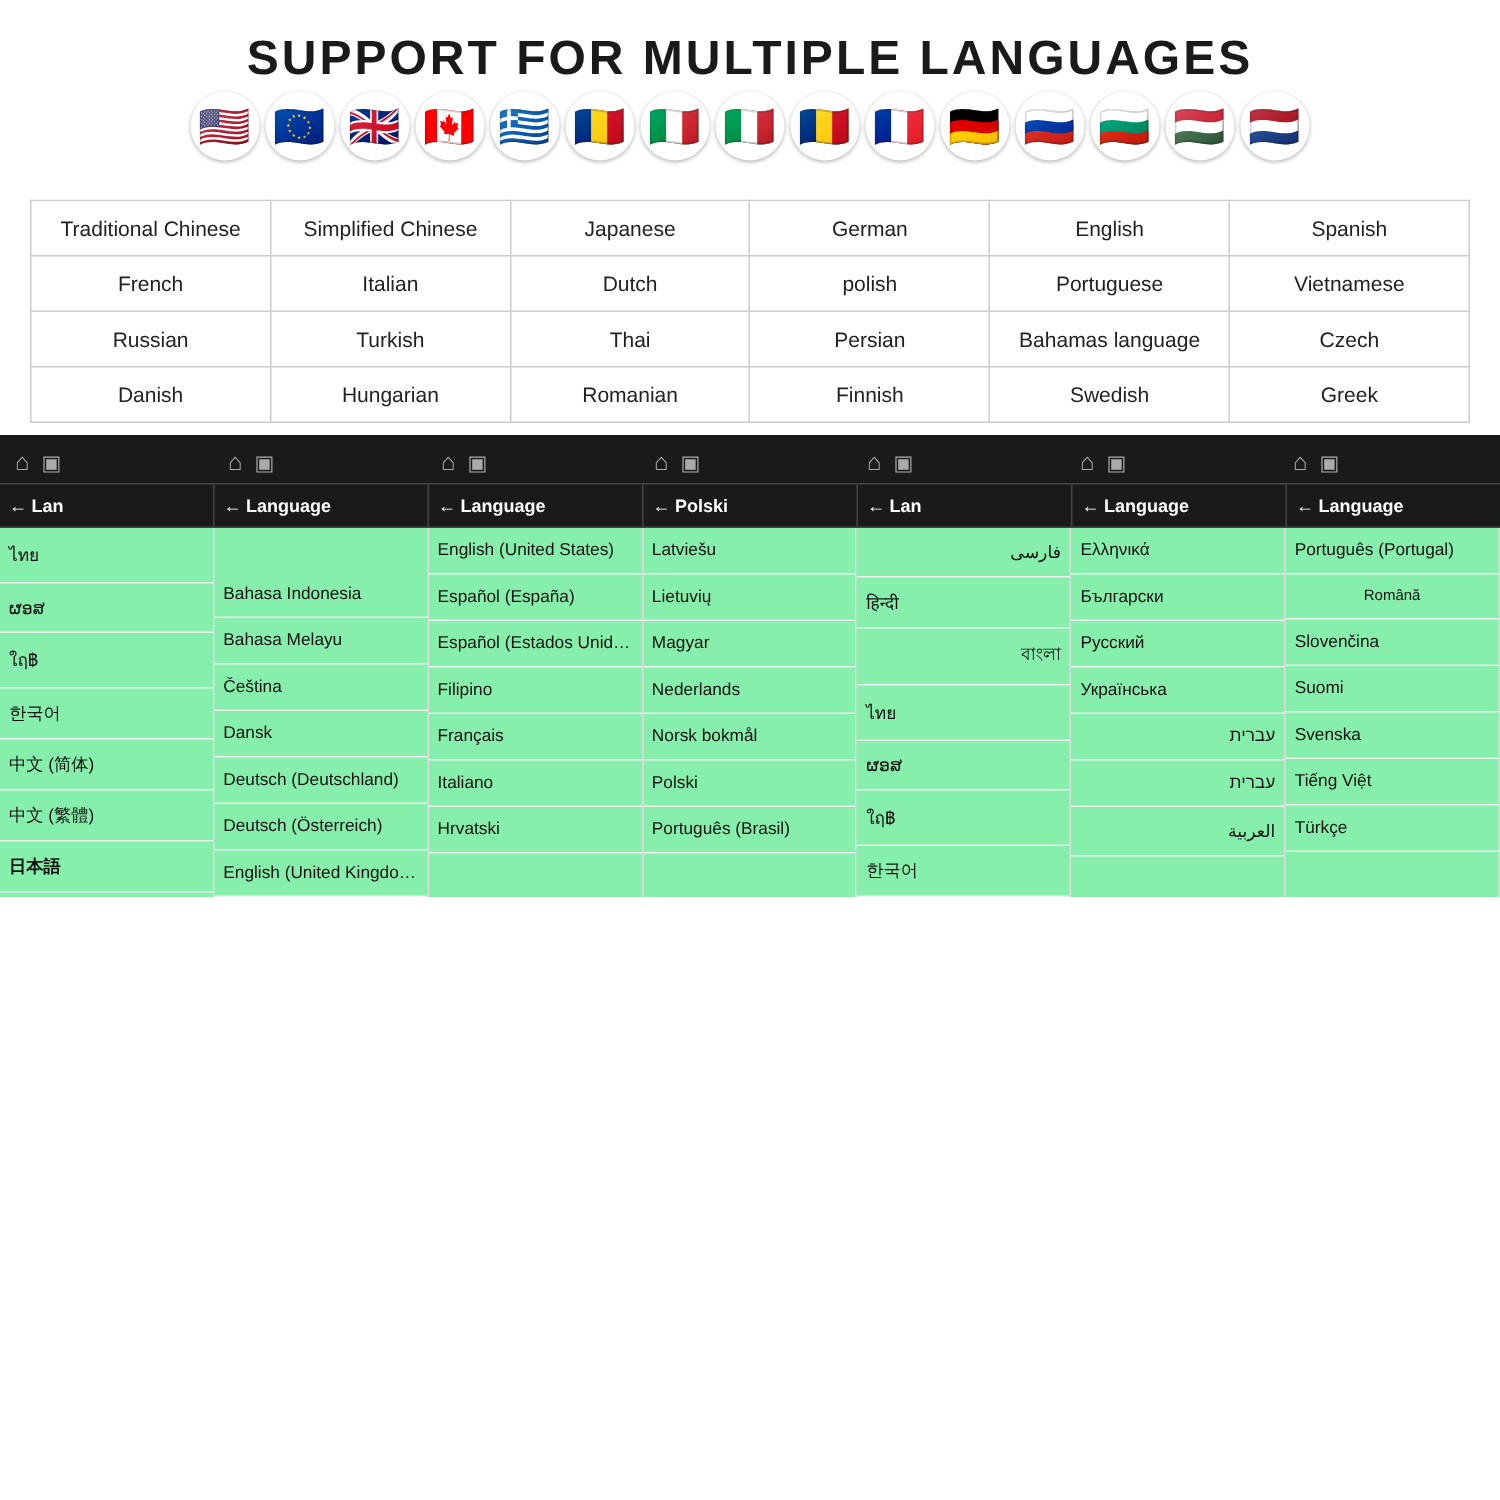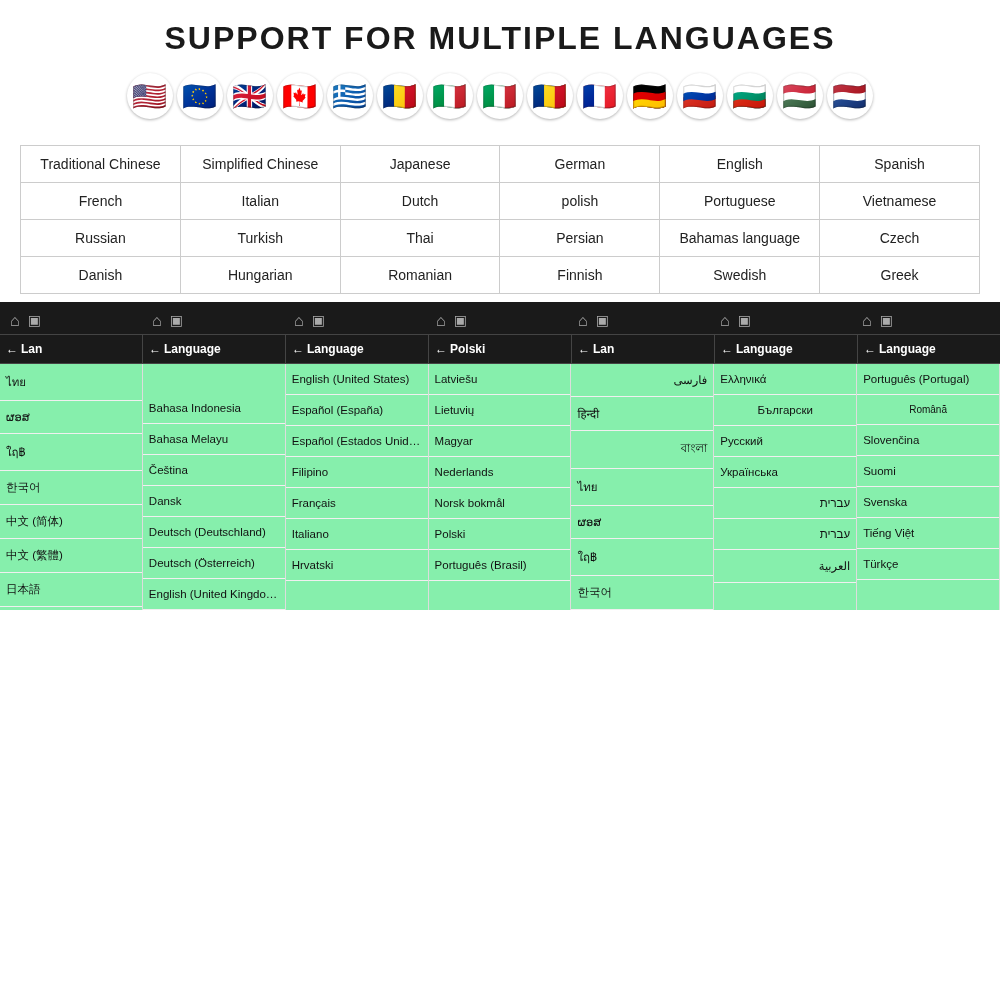--- a/index.html
+++ b/index.html
@@ -15,21 +15,21 @@
     .header-section {
       background: #ffffff;
       padding: 20px 10px 10px;
       text-align: center;
     }
     .main-title {
       font-size: 32px;
       font-weight: 900;
       color: #1a1a1a;
       letter-spacing: 2px;
-      margin-bottom: 16px;
+      margin-bottom: 4px;
     }
     .flag-row {
       display: flex;
       justify-content: center;
       gap: 4px;
       margin-bottom: 16px;
     }
     .flag-circle {
       width: 46px;
       height: 46px;
@@ -186,21 +186,21 @@
 </div>
 
 <div style="display:flex; width:100%; background:#86efac; flex:1;" id="lang-panels-container">
 <div style="flex: 1 1 0%; border-right: 1px solid rgb(221, 221, 221); display: flex; flex-direction: column; min-width: 0px;">
       <div style="padding: 9px 6px; font-size: 11.5px; color: rgb(17, 17, 17); border-bottom: 1px solid rgb(240, 240, 240); white-space: nowrap; overflow: hidden; text-overflow: ellipsis;">ไทย</div>
       <div style="padding: 9px 6px; font-size: 11.5px; color: rgb(17, 17, 17); border-bottom: 1px solid rgb(240, 240, 240); white-space: nowrap; overflow: hidden; text-overflow: ellipsis;">ຜອສ</div>
       <div style="padding: 9px 6px; font-size: 11.5px; color: rgb(17, 17, 17); border-bottom: 1px solid rgb(240, 240, 240); white-space: nowrap; overflow: hidden; text-overflow: ellipsis;">ใฤ฿</div>
       <div style="padding: 9px 6px; font-size: 11.5px; color: rgb(17, 17, 17); border-bottom: 1px solid rgb(240, 240, 240); white-space: nowrap; overflow: hidden; text-overflow: ellipsis;">한국어</div>
       <div style="padding: 9px 6px; font-size: 11.5px; color: rgb(17, 17, 17); border-bottom: 1px solid rgb(240, 240, 240); white-space: nowrap; overflow: hidden; text-overflow: ellipsis;">中文 (简体)</div>
       <div style="padding: 9px 6px; font-size: 11.5px; color: rgb(17, 17, 17); border-bottom: 1px solid rgb(240, 240, 240); white-space: nowrap; overflow: hidden; text-overflow: ellipsis;">中文 (繁體)</div>
-      <div style="padding: 9px 6px; font-size: 11.5px; color: rgb(17, 17, 17); border-bottom: 1px solid rgb(240, 240, 240); white-space: nowrap; overflow: hidden; text-overflow: ellipsis;">日本語</div>
+      <div style="padding: 9px 6px; font-size: 11.5px; color: rgb(17, 17, 17); border-bottom: 1px solid rgb(240, 240, 240); white-space: nowrap; overflow: hidden; text-overflow: ellipsis; font-weight: bold;">日本語</div>
     </div>
     <div style="flex: 1 1 0%; border-right: 1px solid rgb(221, 221, 221); display: flex; flex-direction: column; min-width: 0px; justify-content: flex-end;">
       <div style="padding: 9px 6px; font-size: 11.5px; color: rgb(17, 17, 17); border-bottom: 1px solid rgb(240, 240, 240); white-space: nowrap; overflow: hidden; text-overflow: ellipsis;">Bahasa Indonesia</div>
       <div style="padding: 9px 6px; font-size: 11.5px; color: rgb(17, 17, 17); border-bottom: 1px solid rgb(240, 240, 240); white-space: nowrap; overflow: hidden; text-overflow: ellipsis;">Bahasa Melayu</div>
       <div style="padding: 9px 6px; font-size: 11.5px; color: rgb(17, 17, 17); border-bottom: 1px solid rgb(240, 240, 240); white-space: nowrap; overflow: hidden; text-overflow: ellipsis;">Čeština</div>
       <div style="padding: 9px 6px; font-size: 11.5px; color: rgb(17, 17, 17); border-bottom: 1px solid rgb(240, 240, 240); white-space: nowrap; overflow: hidden; text-overflow: ellipsis;">Dansk</div>
       <div style="padding: 9px 6px; font-size: 11.5px; color: rgb(17, 17, 17); border-bottom: 1px solid rgb(240, 240, 240); white-space: nowrap; overflow: hidden; text-overflow: ellipsis;">Deutsch (Deutschland)</div>
       <div style="padding: 9px 6px; font-size: 11.5px; color: rgb(17, 17, 17); border-bottom: 1px solid rgb(240, 240, 240); white-space: nowrap; overflow: hidden; text-overflow: ellipsis;">Deutsch (Österreich)</div>
       <div style="padding: 9px 6px; font-size: 11.5px; color: rgb(17, 17, 17); border-bottom: 1px solid rgb(240, 240, 240); white-space: nowrap; overflow: hidden; text-overflow: ellipsis;">English (United Kingdom)</div>
     </div>
@@ -226,21 +226,21 @@
       <div style="padding: 9px 6px; font-size: 11.5px; color: rgb(17, 17, 17); border-bottom: 1px solid rgb(240, 240, 240); white-space: nowrap; overflow: hidden; text-overflow: ellipsis; text-align: right; direction: rtl;">فارسی</div>
       <div style="padding: 9px 6px; font-size: 11.5px; color: rgb(17, 17, 17); border-bottom: 1px solid rgb(240, 240, 240); white-space: nowrap; overflow: hidden; text-overflow: ellipsis;">हिन्दी</div>
       <div style="padding: 9px 6px; font-size: 11.5px; color: rgb(17, 17, 17); border-bottom: 1px solid rgb(240, 240, 240); white-space: nowrap; overflow: hidden; text-overflow: ellipsis; text-align: right; direction: rtl;">বাংলা</div>
       <div style="padding: 9px 6px; font-size: 11.5px; color: rgb(17, 17, 17); border-bottom: 1px solid rgb(240, 240, 240); white-space: nowrap; overflow: hidden; text-overflow: ellipsis;">ไทย</div>
       <div style="padding: 9px 6px; font-size: 11.5px; color: rgb(17, 17, 17); border-bottom: 1px solid rgb(240, 240, 240); white-space: nowrap; overflow: hidden; text-overflow: ellipsis;">ຜອສ</div>
       <div style="padding: 9px 6px; font-size: 11.5px; color: rgb(17, 17, 17); border-bottom: 1px solid rgb(240, 240, 240); white-space: nowrap; overflow: hidden; text-overflow: ellipsis;">ใฤ฿</div>
       <div style="padding: 9px 6px; font-size: 11.5px; color: rgb(17, 17, 17); border-bottom: 1px solid rgb(240, 240, 240); white-space: nowrap; overflow: hidden; text-overflow: ellipsis;">한국어</div>
     </div>
     <div style="flex: 1 1 0%; border-right: 1px solid rgb(221, 221, 221); display: flex; flex-direction: column; min-width: 0px;">
       <div style="padding: 9px 6px; font-size: 11.5px; color: rgb(17, 17, 17); border-bottom: 1px solid rgb(240, 240, 240); white-space: nowrap; overflow: hidden; text-overflow: ellipsis;">Ελληνικά</div>
-      <div style="padding: 9px 6px; font-size: 11.5px; color: rgb(17, 17, 17); border-bottom: 1px solid rgb(240, 240, 240); white-space: nowrap; overflow: hidden; text-overflow: ellipsis; text-align: center;">Български</div>
+      <div style="padding: 9px 6px; font-size: 11.5px; color: rgb(17, 17, 17); border-bottom: 1px solid rgb(240, 240, 240); white-space: nowrap; overflow: hidden; text-overflow: ellipsis;">Български</div>
       <div style="padding: 9px 6px; font-size: 11.5px; color: rgb(17, 17, 17); border-bottom: 1px solid rgb(240, 240, 240); white-space: nowrap; overflow: hidden; text-overflow: ellipsis;">Русский</div>
       <div style="padding: 9px 6px; font-size: 11.5px; color: rgb(17, 17, 17); border-bottom: 1px solid rgb(240, 240, 240); white-space: nowrap; overflow: hidden; text-overflow: ellipsis;">Українська</div>
       <div style="padding: 9px 6px; font-size: 11.5px; color: rgb(17, 17, 17); border-bottom: 1px solid rgb(240, 240, 240); white-space: nowrap; overflow: hidden; text-overflow: ellipsis; text-align: right; direction: rtl;">עברית</div>
       <div style="padding: 9px 6px; font-size: 11.5px; color: rgb(17, 17, 17); border-bottom: 1px solid rgb(240, 240, 240); white-space: nowrap; overflow: hidden; text-overflow: ellipsis; text-align: right; direction: rtl;">עברית</div>
       <div style="padding: 9px 6px; font-size: 11.5px; color: rgb(17, 17, 17); border-bottom: 1px solid rgb(240, 240, 240); white-space: nowrap; overflow: hidden; text-overflow: ellipsis; text-align: right; direction: rtl;">العربية</div>
     </div>
     <div style="flex: 1 1 0%; border-right: 1px solid rgb(221, 221, 221); display: flex; flex-direction: column; min-width: 0px;">
       <div style="padding: 9px 6px; font-size: 11.5px; color: rgb(17, 17, 17); border-bottom: 1px solid rgb(240, 240, 240); white-space: nowrap; overflow: hidden; text-overflow: ellipsis;">Português (Portugal)</div>
       <div style="padding: 9px 6px; font-size: 10px; color: rgb(17, 17, 17); border-bottom: 1px solid rgb(240, 240, 240); white-space: nowrap; overflow: hidden; text-overflow: ellipsis; text-align: center;">Română</div>
       <div style="padding: 9px 6px; font-size: 11.5px; color: rgb(17, 17, 17); border-bottom: 1px solid rgb(240, 240, 240); white-space: nowrap; overflow: hidden; text-overflow: ellipsis;">Slovenčina</div>

